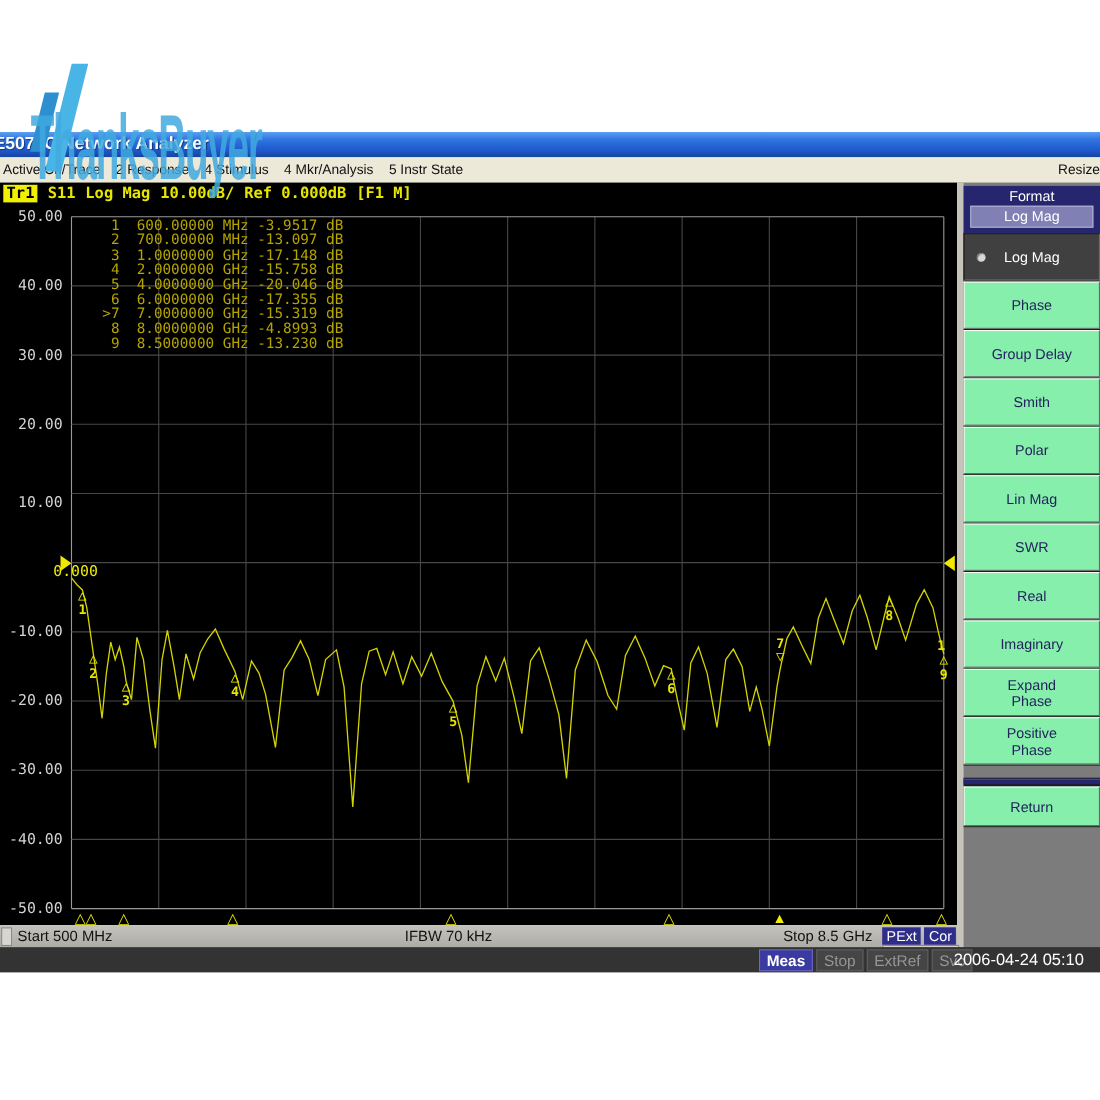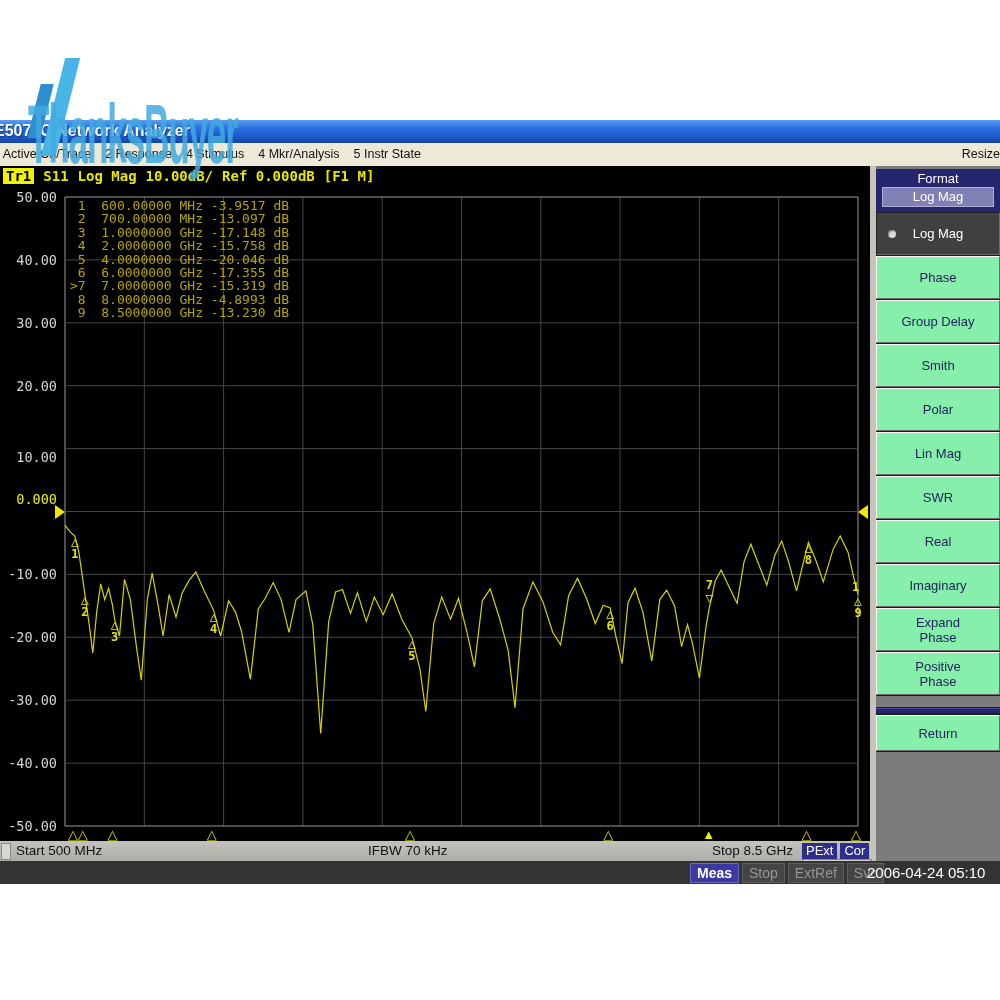--- a/index.html
+++ b/index.html
@@ -37,21 +37,21 @@
 
   .ylabel{position:absolute;left:0;width:57px;text-align:right;
           font-family:"DejaVu Sans Mono",monospace;font-size:13.5px;color:#d4d4d4;line-height:16px;}
   .ylabel.ref{color:#f0f000;}
 
   .ref-arrow-l{position:absolute;left:55px;width:0;height:0;
                border-top:7px solid transparent;border-bottom:7px solid transparent;border-left:10px solid #f0e800;}
   .ref-arrow-r{position:absolute;left:858px;width:0;height:0;
                border-top:7px solid transparent;border-bottom:7px solid transparent;border-right:10px solid #f0e800;}
 
-  .mtable{position:absolute;left:70px;top:33px;font-family:"DejaVu Sans Mono",monospace;
+  .mtable{position:absolute;left:93px;top:33px;font-family:"DejaVu Sans Mono",monospace;
           font-size:13px;line-height:13.4px;color:#b4a400;}
   .mrow{white-space:pre;}
   .mc{display:inline-block;white-space:pre;}
   .mc.sel{width:1ch;}  .mc.n{width:1ch;}
   .mc.freq{width:11ch;text-align:right;}
   .mc.unit{width:4ch;text-align:right;}
   .mc.val{width:8ch;text-align:right;}
   .mc.vunit{width:3ch;text-align:right;}
 
   .mkr{position:absolute;width:20px;display:flex;flex-direction:column;align-items:center;
@@ -185,21 +185,21 @@
       </div>
 
     <div class="ref-arrow-l" id="refL" style="top: 338.5px;"></div>
     <div class="ref-arrow-r" id="refR" style="top: 338.5px;"></div>
     <div id="ylabels">
         <div class="ylabel" style="top: 23px;">50.00</div>
         <div class="ylabel" style="top: 85.9px;">40.00</div>
         <div class="ylabel" style="top: 148.8px;">30.00</div>
         <div class="ylabel" style="top: 211.7px;">20.00</div>
         <div class="ylabel" style="top: 283px;">10.00</div>
-        <div class="ylabel ref" style="top: 325px;">0.000</div>
+        <div class="ylabel ref" style="top: 346px; padding-left: 32px;">0.000</div>
         <div class="ylabel" style="top: 400.4px;">-10.00</div>
         <div class="ylabel" style="top: 463.3px;">-20.00</div>
         <div class="ylabel" style="top: 526.2px;">-30.00</div>
         <div class="ylabel" style="top: 589.1px;">-40.00</div>
         <div class="ylabel" style="top: 652px;">-50.00</div>
       </div>
     <div id="markers">
         <div class="mkr" style="left: 64.9125px; top: 369.356px;">
           <span class="tri">△</span>
           <span>1</span>

